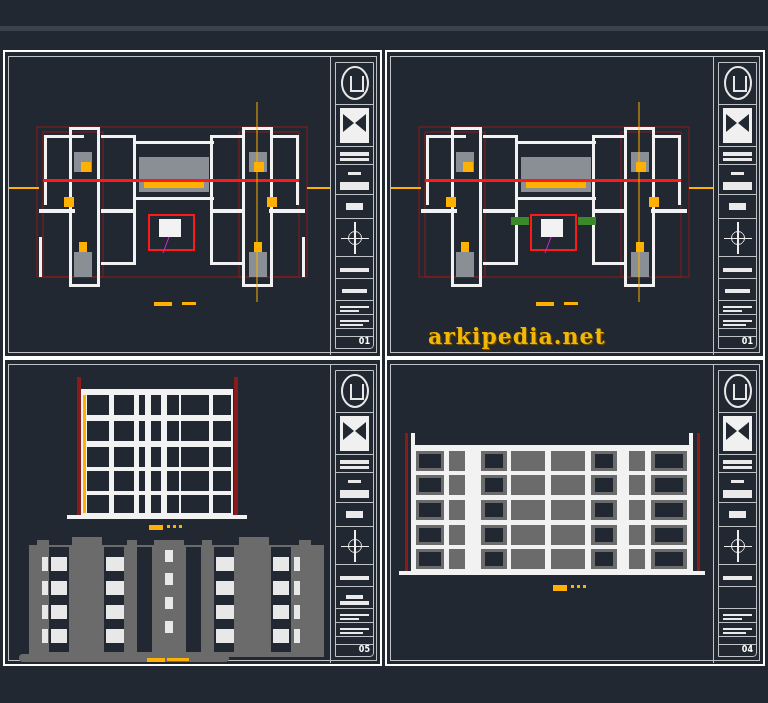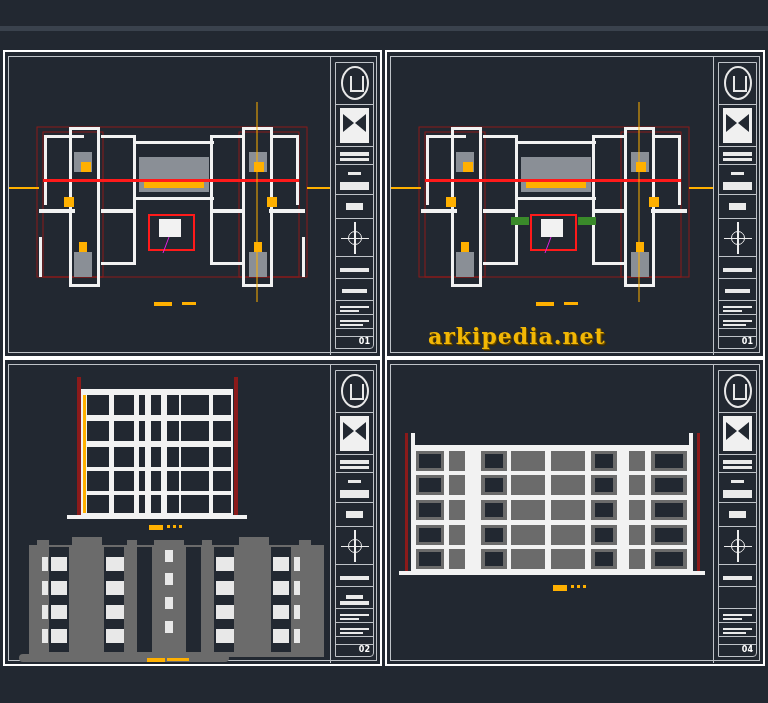--- a/index.html
+++ b/index.html
@@ -382,21 +382,21 @@
             </div>
           <div class="tb-cell" style="top:238px;height:14px;">
               <div class="bar" style="left:4px;right:4px;top:5px;height:2px;"></div>
               <div class="bar" style="left:4px;right:14px;top:9px;height:2px;"></div>
             </div>
           <div class="tb-cell" style="top:252px;height:14px;">
               <div class="bar" style="left:4px;right:4px;top:5px;height:2px;"></div>
               <div class="bar" style="left:4px;right:10px;top:9px;height:2px;"></div>
             </div>
           <div class="tb-cell" style="top:266px;height:8px;"></div>
-          <span class="sheetnum">02</span>
+          <span class="sheetnum">05</span>
         </div>
       </div>
     </div>
   </div>
 </div>
 
 <div class="sheet" style="left:385px;top:358px;width:380px;height:308px;">
   <div class="sheet-inner">
     <div class="frame">
       <svg class="drawing" style="left:0;top:0;" width="322" height="300" viewBox="0 0 322 300">

